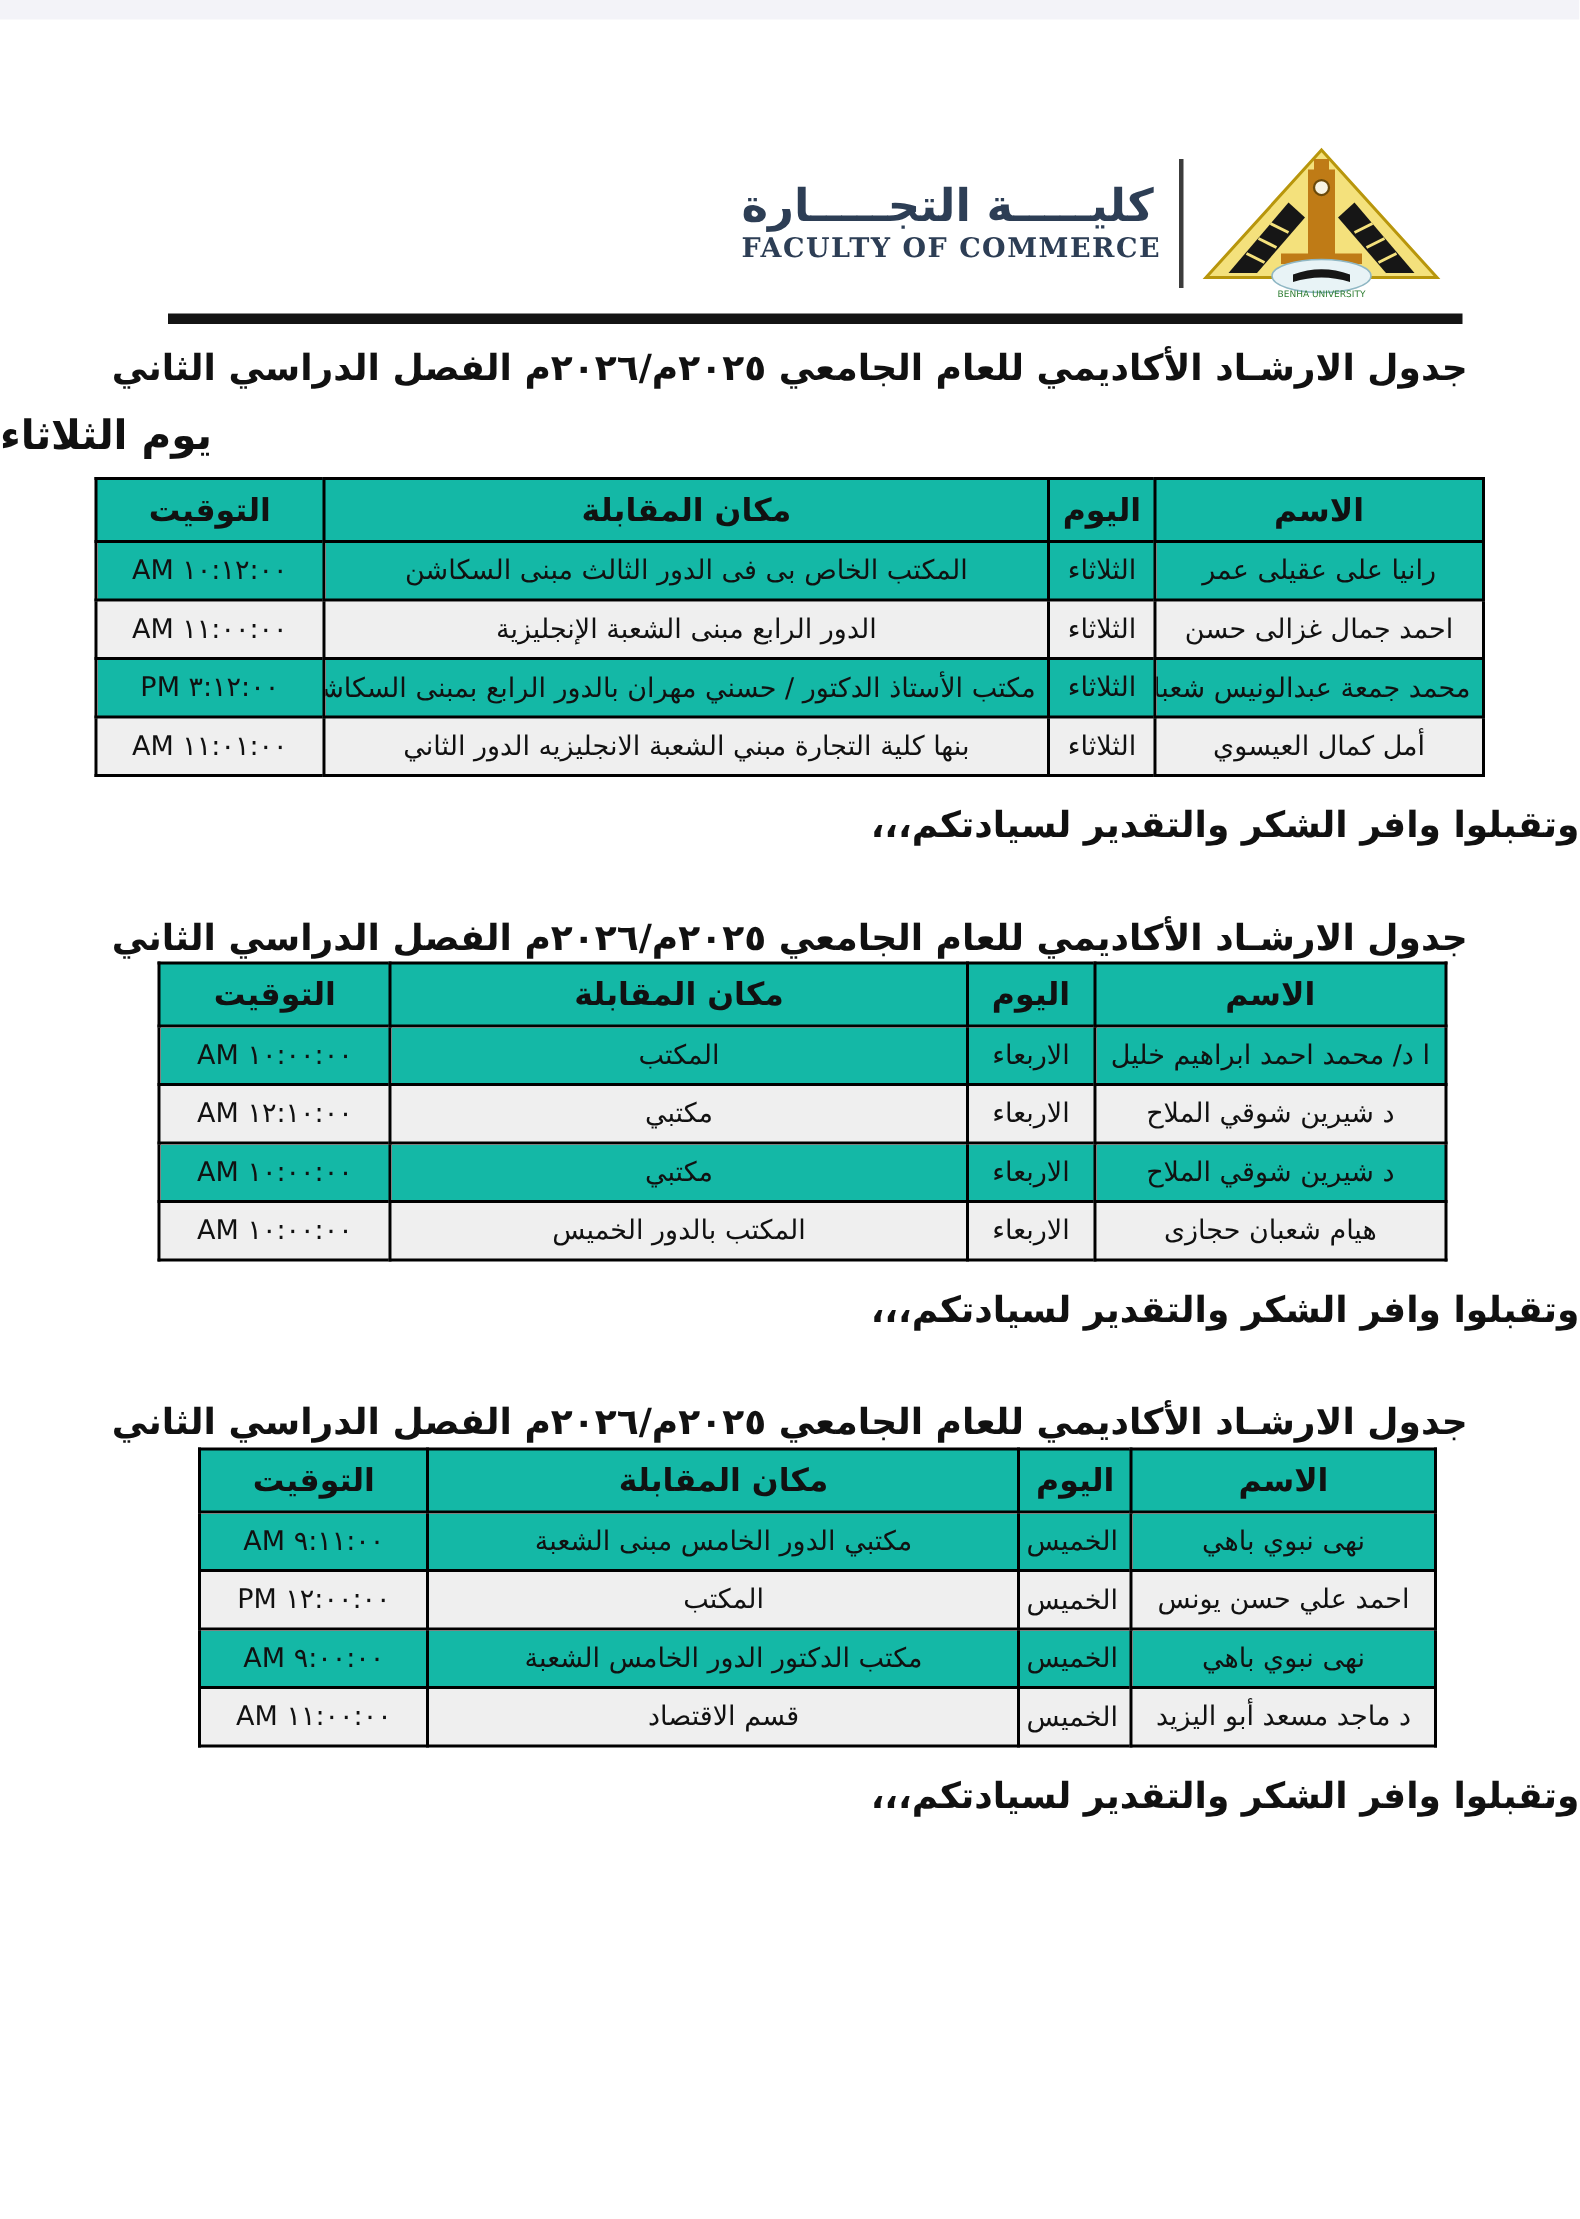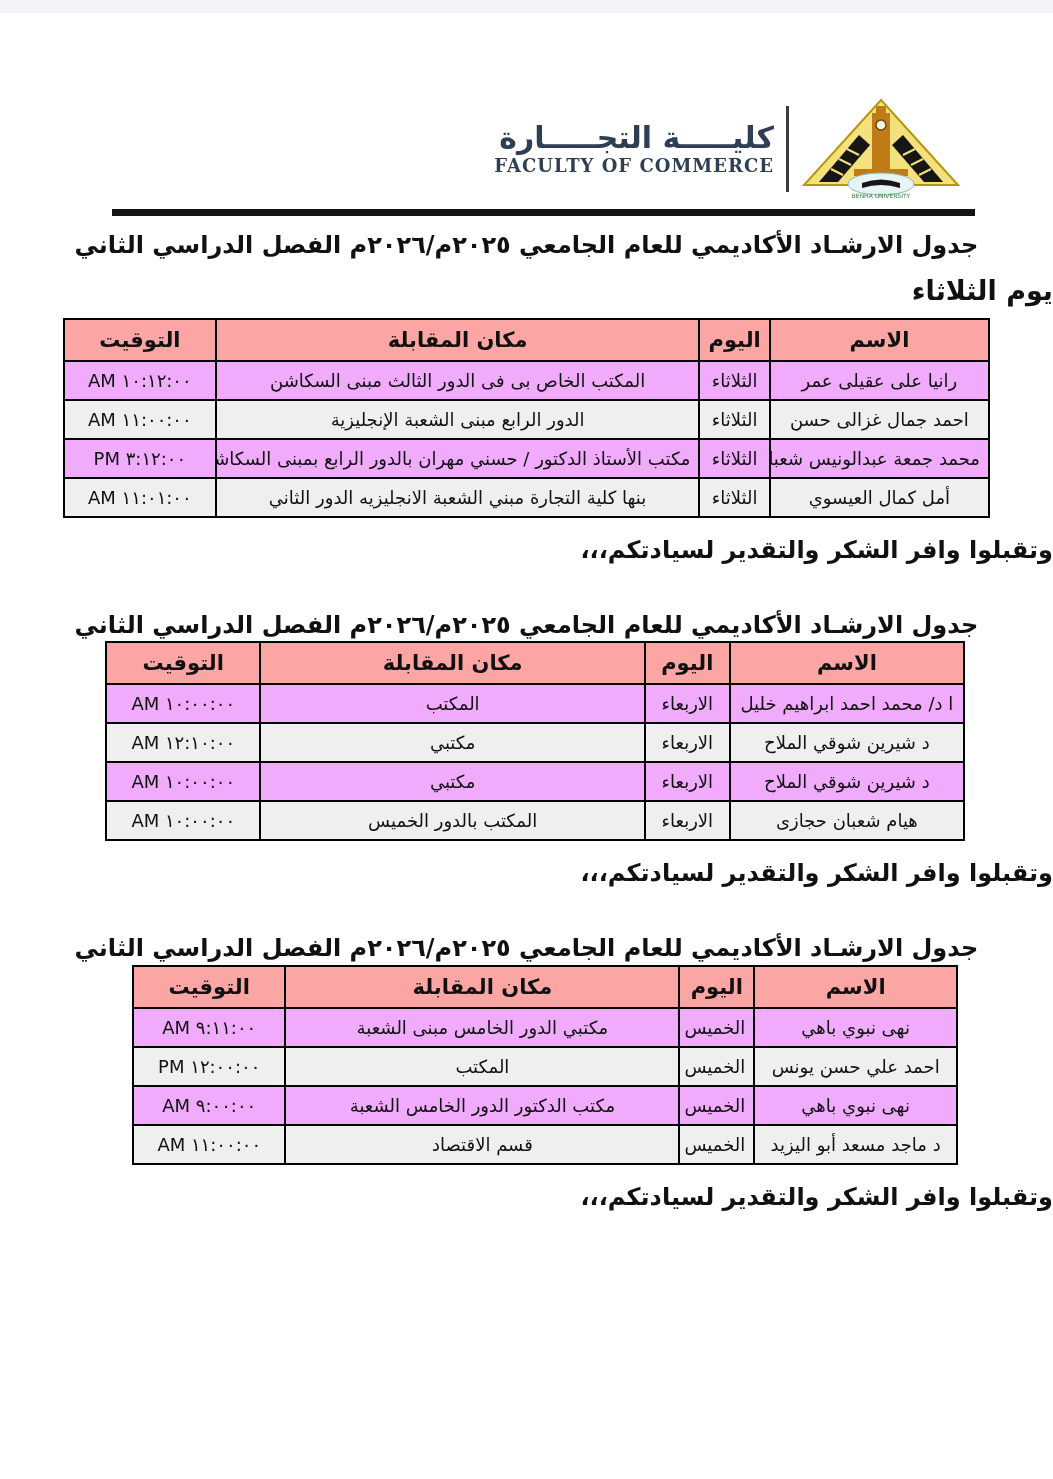--- a/index.html
+++ b/index.html
@@ -15,21 +15,21 @@
   }
   .topbar { height:13px; background:#f3f3f8; }
 
   
   .letterhead {
     display:flex; flex-direction:row; justify-content:flex-end; align-items:center;
     direction:ltr;
     padding:84px 92px 0 0;
     gap:12px;
   }
-  .brand { text-align:right; line-height:1.15; }
+  .brand { text-align:left; line-height:1.15; }
   .brand-ar {
     font-size:30px; font-weight:700; color:#2d3e55;
   }
   .brand-en {
     font-size:18px; font-weight:700; color:#2d3e55;
     font-family:"DejaVu Serif", serif; letter-spacing:1px;
   }
   .brand-divider { width:3px; height:86px; background:#3c3c3c; }
   .logo-wrap { width:160px; height:104px; }
 
@@ -37,38 +37,38 @@
     height:7px; background:#141414;
     width:863px; margin:8px 78px 0 0;
   }
 
   
   .sec-title {
     text-align:center; font-size:24px; font-weight:700;
     margin:14px 40px 0 40px; line-height:1.3;
   }
   .day-title {
-    text-align:right; font-size:27px; font-weight:700;
+    text-align:left; font-size:27px; font-weight:700;
     margin:14px 0 12px 0;
   }
   table { border-collapse:collapse; table-layout:fixed; }
   th {
-    background:#fca5a5;
+    background:#14b8a6;
     border:2px solid #000;
     font-size:21px; font-weight:700;
     height:42px; padding:2px 6px;
     text-align:center;
   }
   td {
     border:2px solid #000;
     font-size:18px;
     height:39px; padding:2px 8px;
     text-align:center;
     white-space:nowrap; overflow:hidden;
-    background:#f0abfc;
+    background:#14b8a6;
   }
   tbody tr:nth-child(even) td { background:#efefef; }
   td.c-time { direction:ltr; }
   #table-tue { width:927px; margin:0 63px 0 0; }
   #table-wed { width:860px; margin:0 88px 0 0; }
   #table-thu { width:826px; margin:0 95px 0 0; }
 
   .thanks {
     text-align:right; font-size:24px; font-weight:700;
     margin:18px 0 46px 0;

